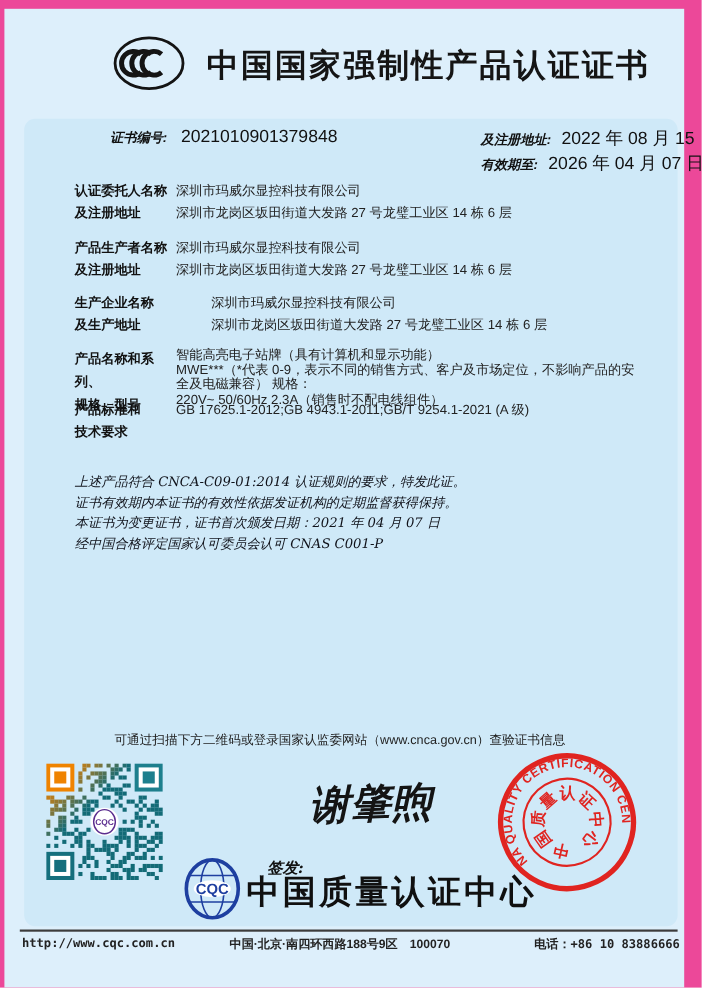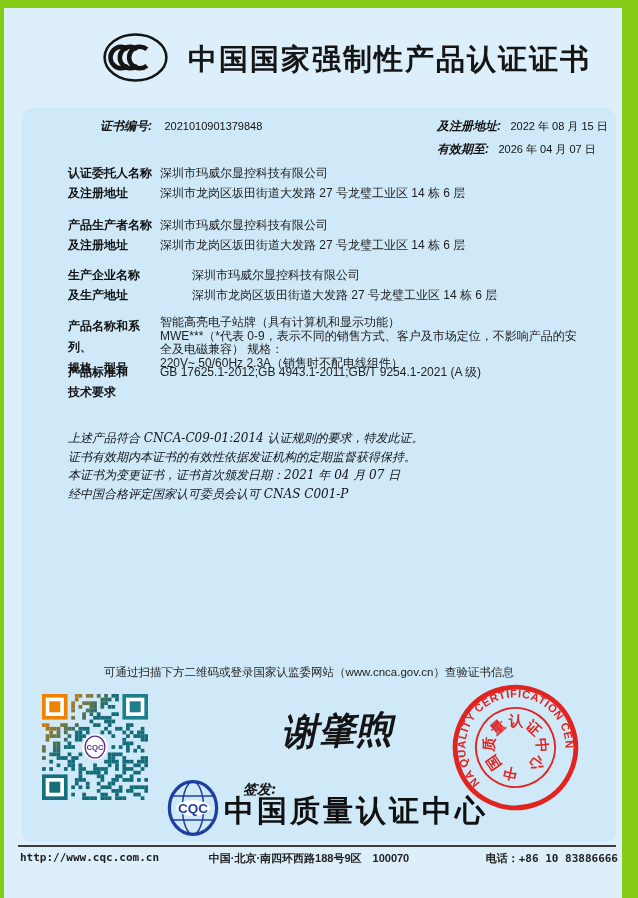--- a/index.html
+++ b/index.html
@@ -1,27 +1,27 @@
 <!DOCTYPE html>
 <html><head>
 <meta charset="utf-8">
 <style>
   html,body{margin:0;padding:0;background:#fff;}
-  .stage{position:relative;width:638px;height:898px;background:#84cc16;overflow:hidden;
+  .stage{position:relative;width:638px;height:898px;background:#ec4899;overflow:hidden;
          font-family:"Liberation Sans","DejaVu Sans",sans-serif;color:#1b1b1b;}
   .page-bg{position:absolute;left:4px;top:8px;width:618px;height:890px;background:#ddeffb;}
   .panel{position:absolute;left:22px;top:108px;width:594px;height:734px;background:#cfe9f8;border-radius:10px;}
 
   
   .title{position:absolute;left:188px;top:40px;font-size:29px;font-weight:800;letter-spacing:2px;color:#151515;white-space:nowrap;}
   .ccc{position:absolute;left:102px;top:32px;width:67px;height:51px;}
 
   
   .meta-label{font-family:Liberation Sans, sans-serif;font-style:italic;font-weight:bold;font-size:12px;color:#111;}
-  .meta-value{font-size:11px;color:#111;}
+  .meta-value{font-size:16px;color:#111;}
   .meta-line{position:absolute;white-space:nowrap;}
 
   
   .frow{position:absolute;left:68px;width:520px;display:grid;grid-template-columns:92px 1fr;column-gap:0;}
   .flabel{font-weight:bold;font-size:12px;line-height:20px;color:#111;}
   .fvalue{font-size:12px;line-height:20px;color:#222;margin-left:0;}
   .fvalue.tight{line-height:13.5px;}
   .frow .fvalue{padding-left:0;}
 
   

